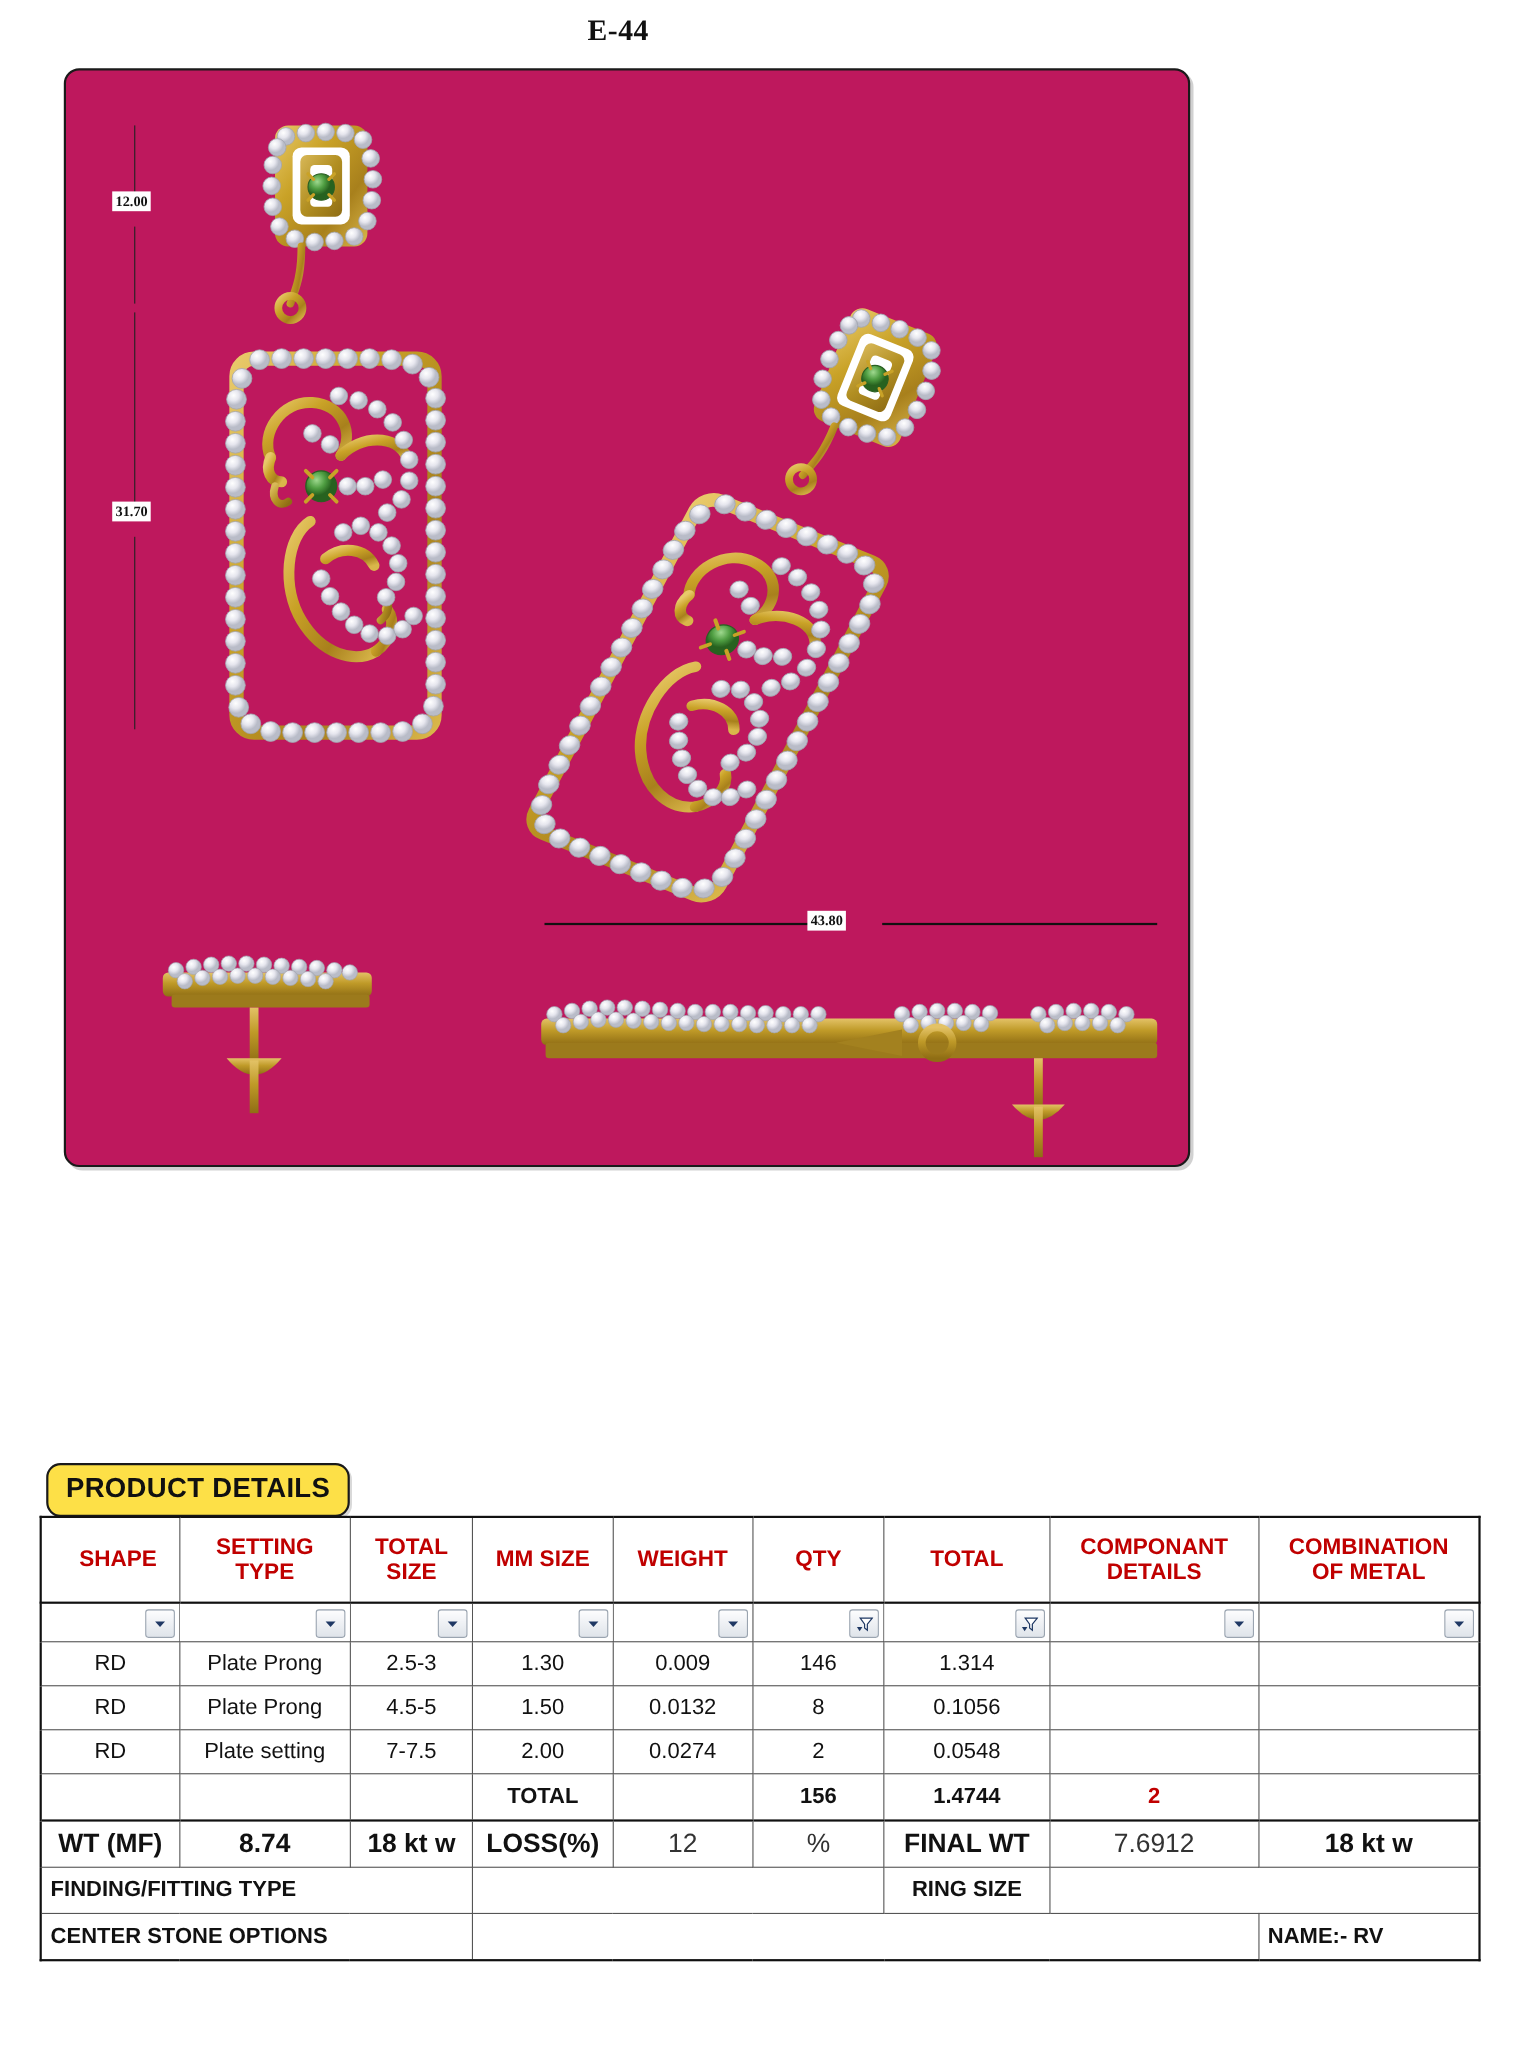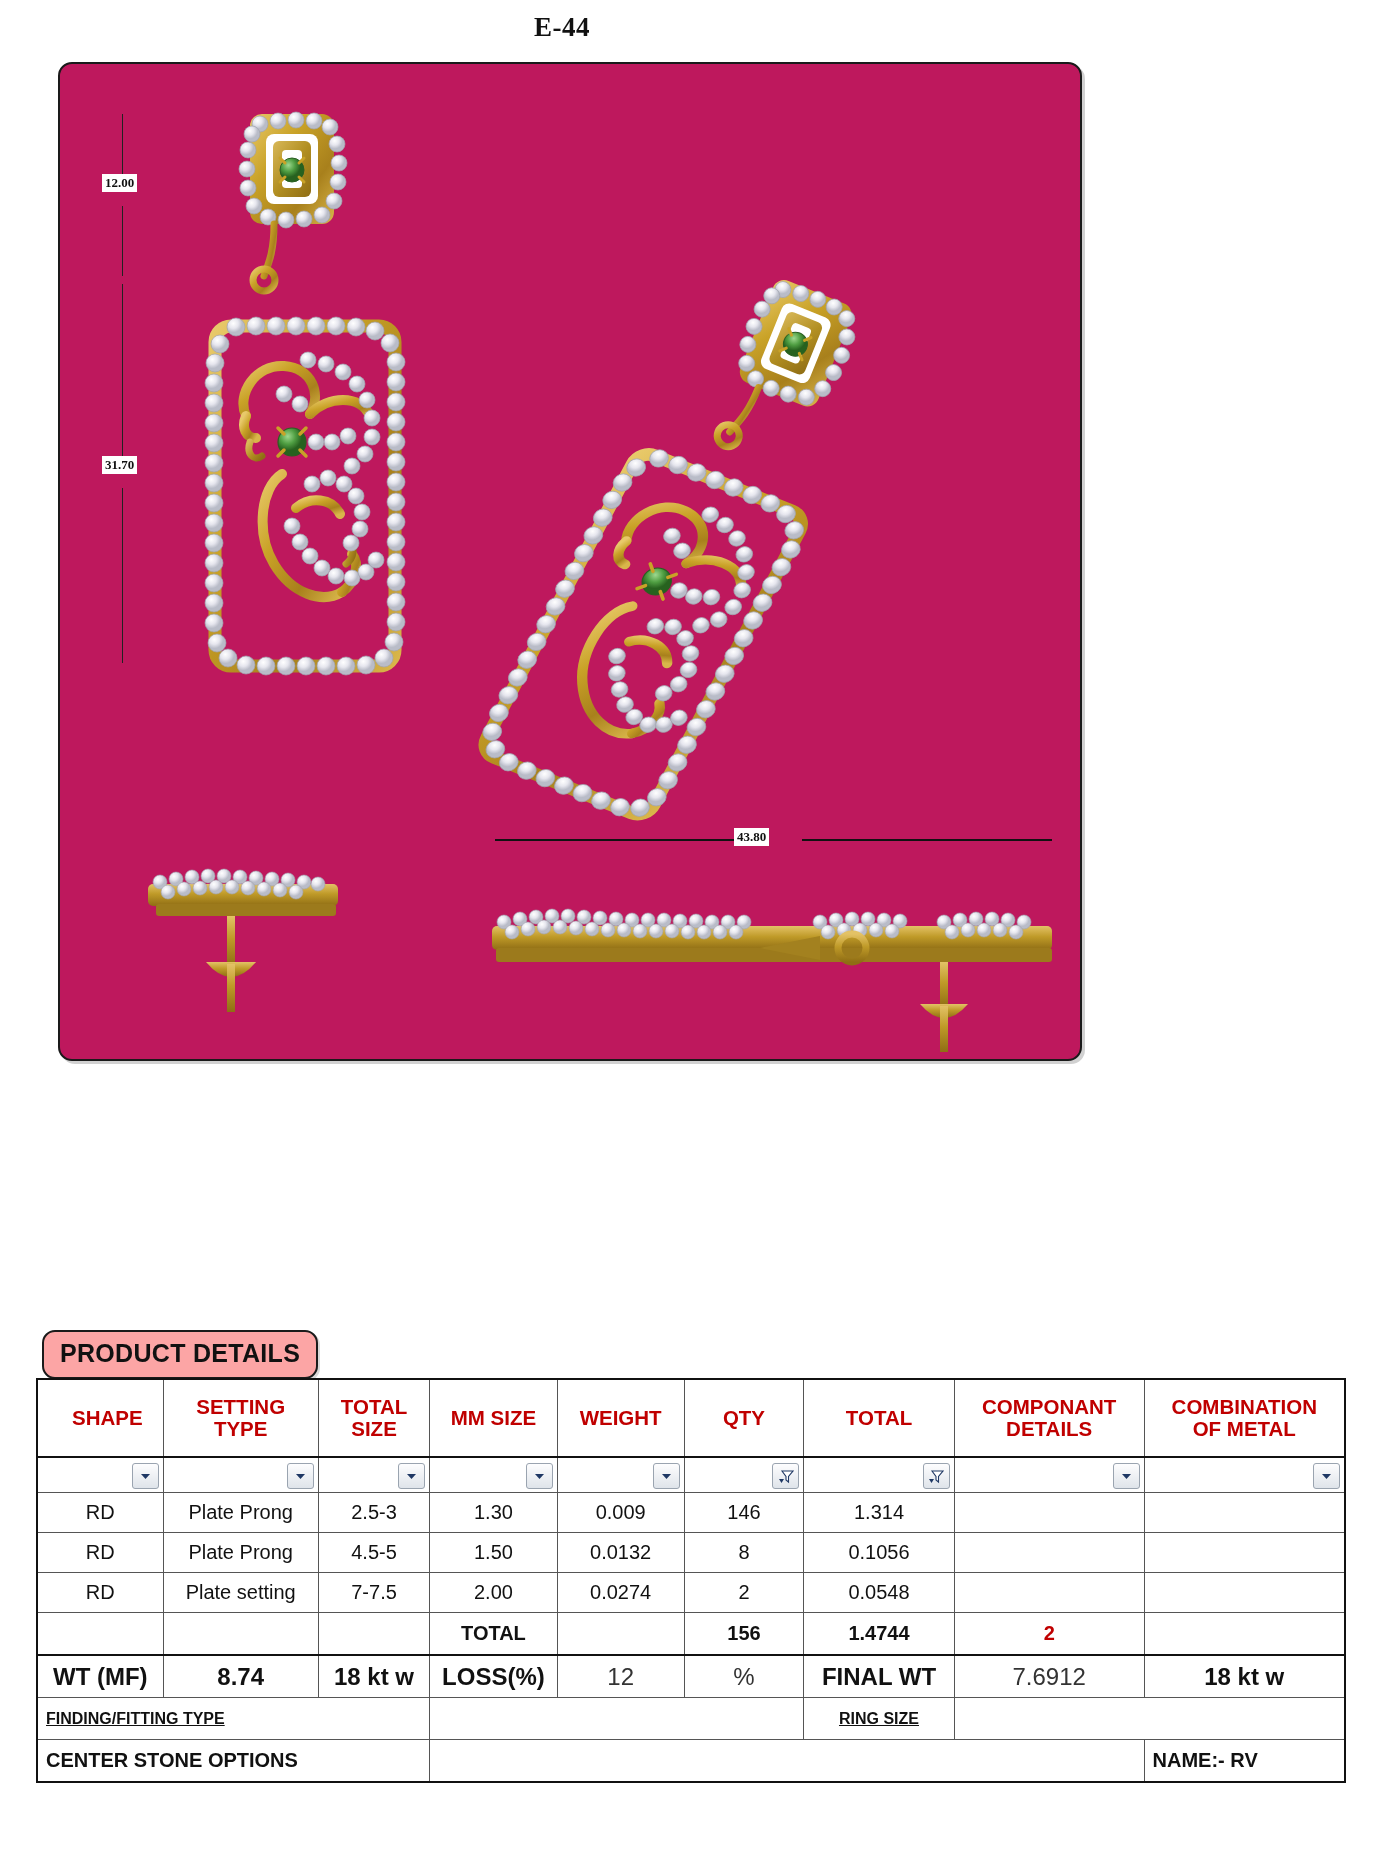--- a/index.html
+++ b/index.html
@@ -38,21 +38,21 @@
     font-weight:bold;font-size:13px;color:#111;
     background:#fff;padding:1px 3px;white-space:nowrap;
   }
   .dim-h{position:absolute;height:1.6px;background:#111;}
 
   
   .pd-tag{
     position:absolute;left:42px;top:1330px;
     padding:7px 16px 9px 16px;
     border:2.2px solid #1a1a1a;border-radius:13px;
-    background:#fca5a5;
+    background:#fde047;
     font-weight:bold;font-size:25px;color:#111;
     letter-spacing:.3px;
     box-shadow:2px 2px 0 rgba(0,0,0,.15);
   }
 
   
   .tbl-wrap{position:absolute;left:36px;top:1378px;width:1310px;}
   table{border-collapse:collapse;width:1310px;table-layout:fixed;}
   td,th{
     border:1px solid #555;
@@ -94,21 +94,21 @@
   .metal-row td{height:41px;}
   .metal-row td:first-child{border-left:2.5px solid #111;}
   .metal-row td:last-child{border-right:2.5px solid #111;}
   .default-metal{color:#e0706a;font-size:19px;}
 
   .wt-row td{height:41px;font-weight:bold;font-size:24px;border-top:2.5px solid #111;}
   .wt-row td:first-child{border-left:2.5px solid #111;}
   .wt-row td:last-child{border-right:2.5px solid #111;}
   .wt-row td.thin{font-weight:normal;color:#333;}
 
-  .ff-row td{height:41px;font-weight:bold;font-size:16px;text-decoration:underline;}
+  .ff-row td{height:41px;font-weight:bold;font-size:20px;}
   .ff-row td:first-child{border-left:2.5px solid #111;}
   .ff-row td:last-child{border-right:2.5px solid #111;}
 
   .cs-row td{height:41px;font-weight:bold;font-size:20px;border-bottom:2.5px solid #111;}
   .cs-row td:first-child{border-left:2.5px solid #111;}
   .cs-row td:last-child{border-right:2.5px solid #111;}
   .lbl-left{text-align:left;padding-left:8px;}
   .name-cell{text-align:left;padding-left:8px;font-weight:normal;font-size:20px;}
 </style>
 </head>

